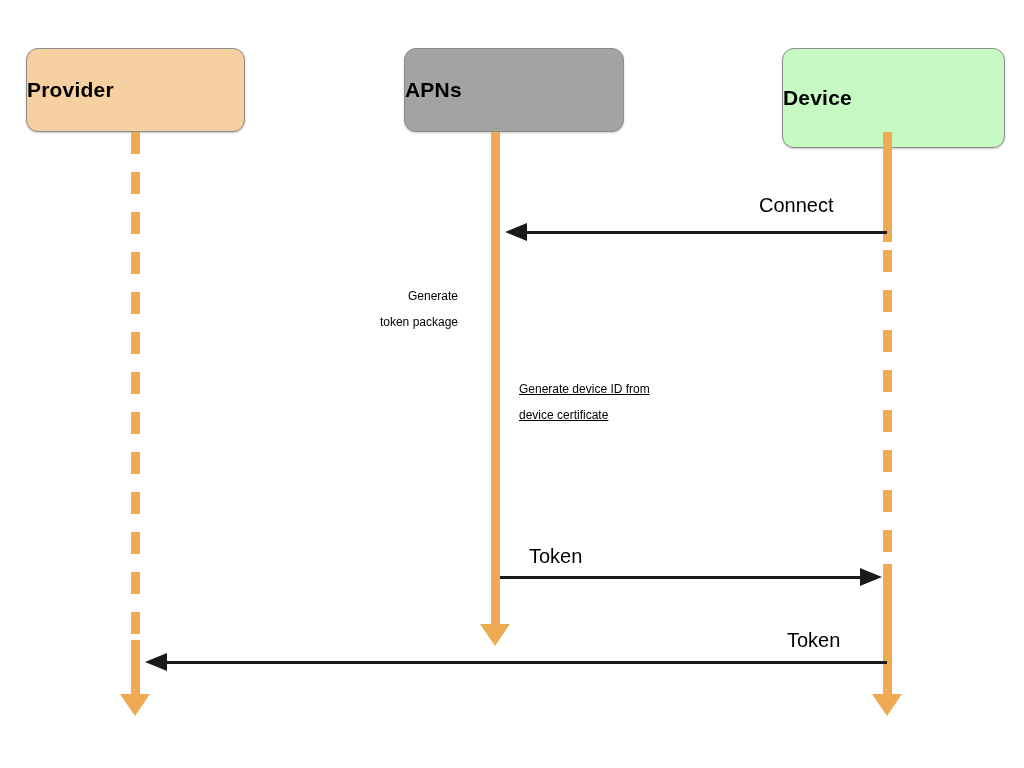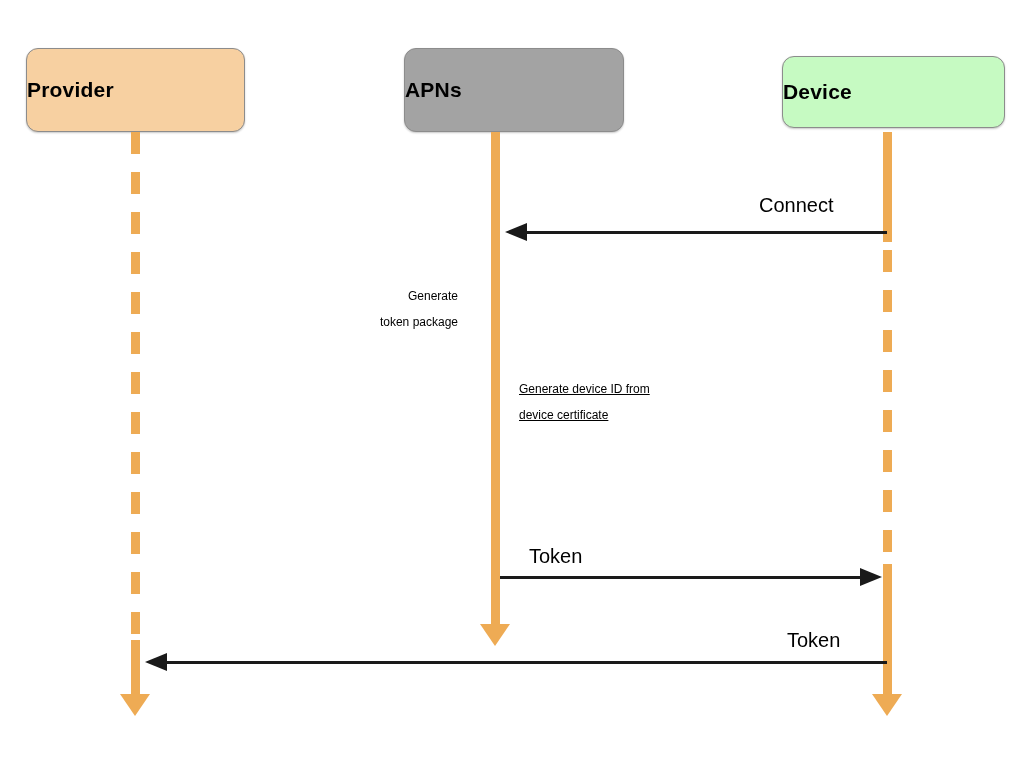--- a/index.html
+++ b/index.html
@@ -94,21 +94,21 @@
 <div id="canvas">
 
   <div class="actor-box" style="left:26px; top:48px; width:219px; height:84px; background:#f7d0a1;">
     <span class="actor-label">Provider</span>
   </div>
 
   <div class="actor-box" style="left:387px; top:48px; width:220px; height:84px; background:#a3a3a3;margin-left:17px;">
     <span class="actor-label">APNs</span>
   </div>
 
-  <div class="actor-box" style="left:782px; top:48px; width:223px; height:72px; background:#c6fac2;margin-top:8px;">
+  <div class="actor-box" style="left:782px; top:48px; width:223px; height:100px; background:#c6fac2;">
     <span class="actor-label">Device</span>
   </div>
 
   <div class="lifeline dashed" style="left:131px; top:132px; height:508px;"></div>
   <div class="lifeline solid" style="left:131px; top:640px; height:54px;"></div>
   <div class="lifeline-arrowhead" style="left:120px; top:694px;"></div>
 
   <div class="lifeline solid" style="left:491px; top:132px; height:492px;"></div>
   <div class="lifeline-arrowhead" style="left:480px; top:624px;"></div>
 

